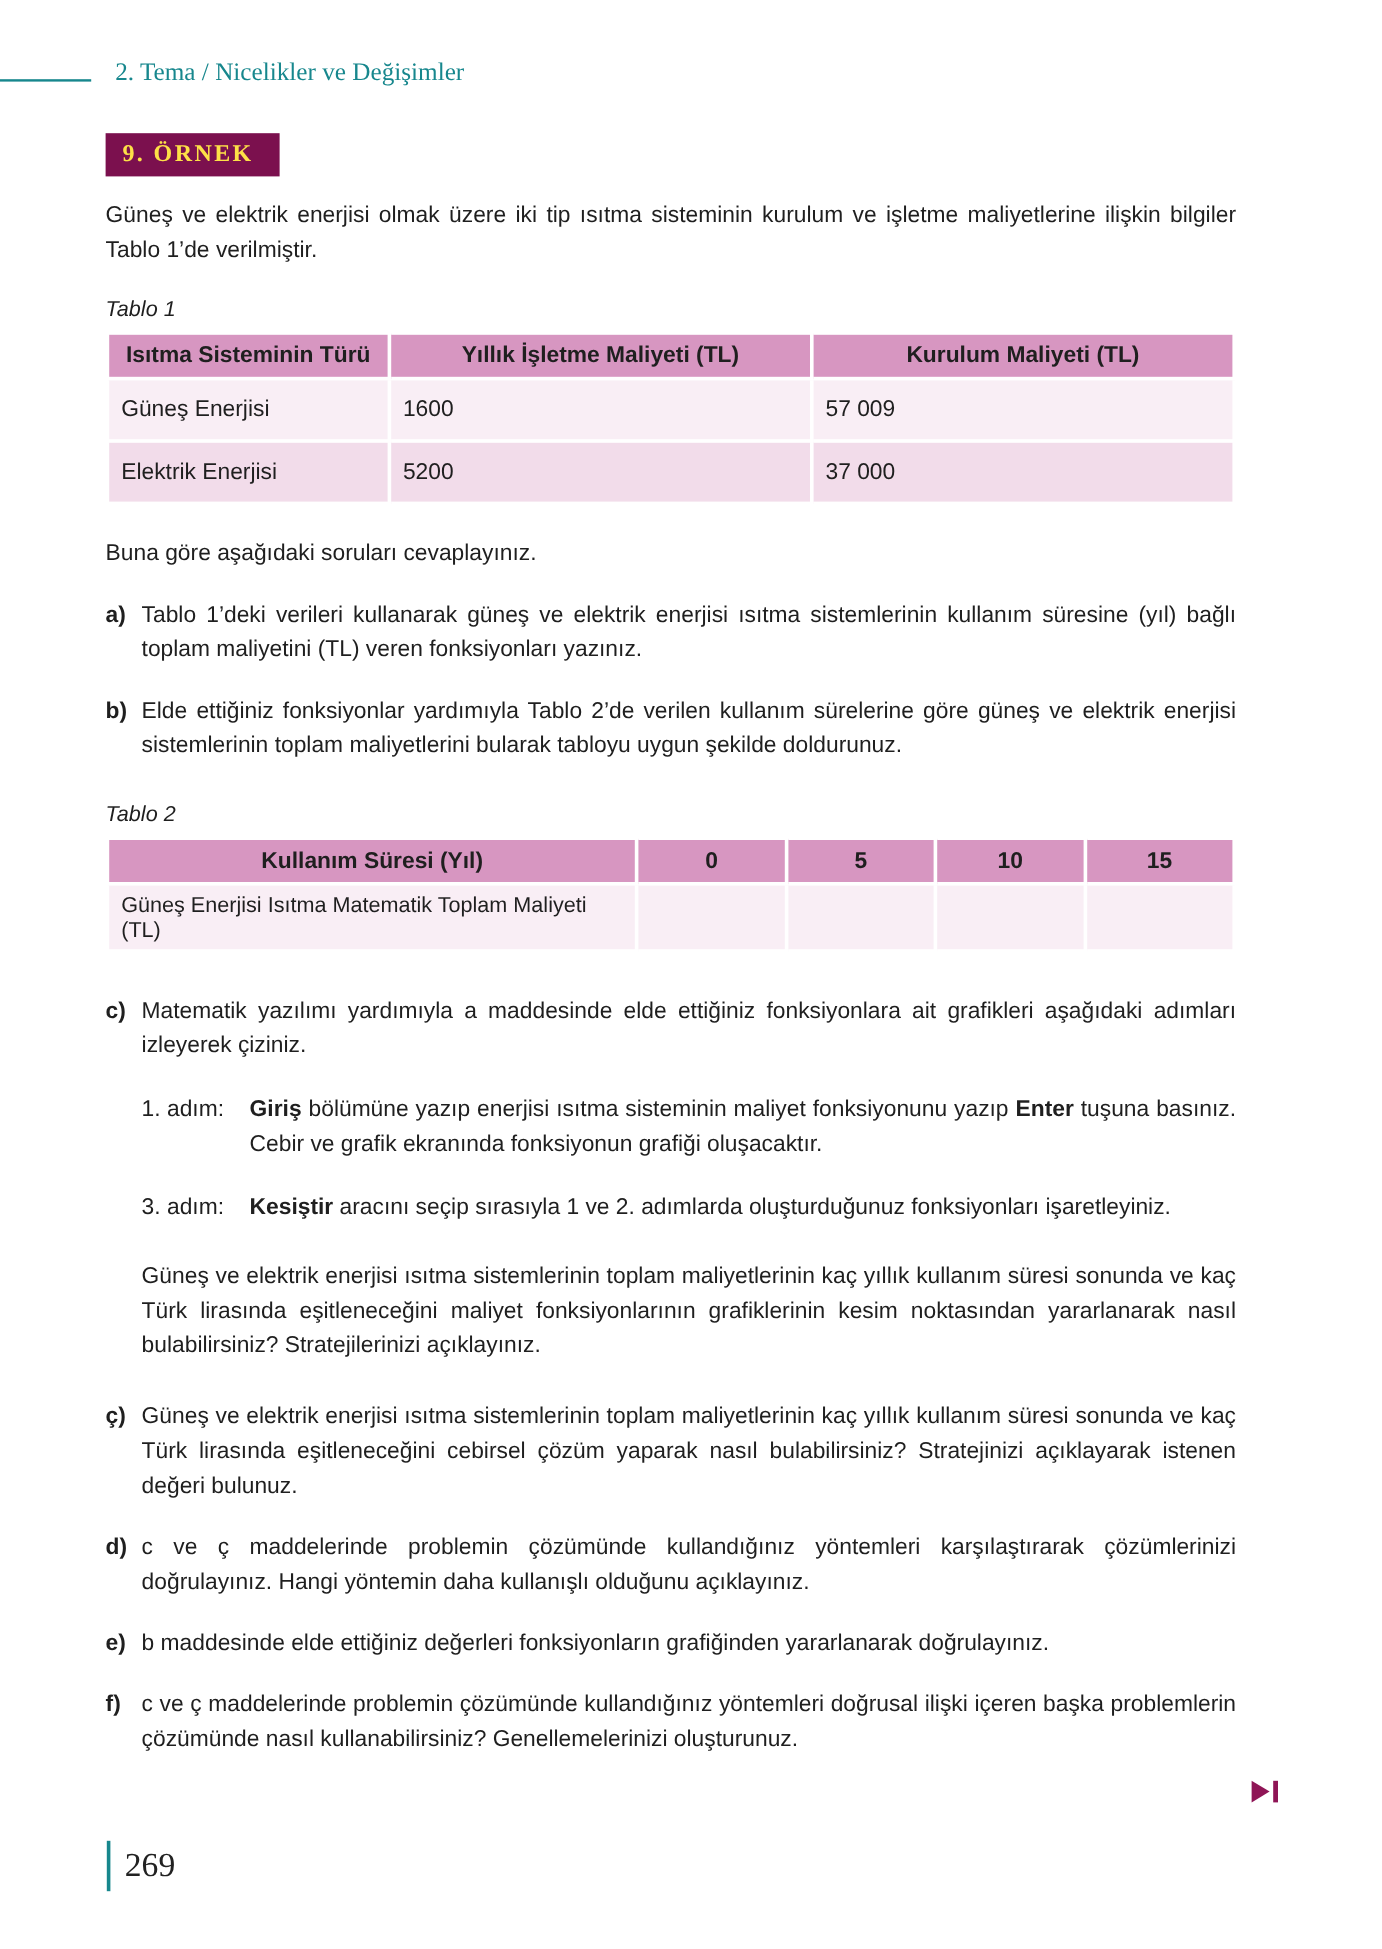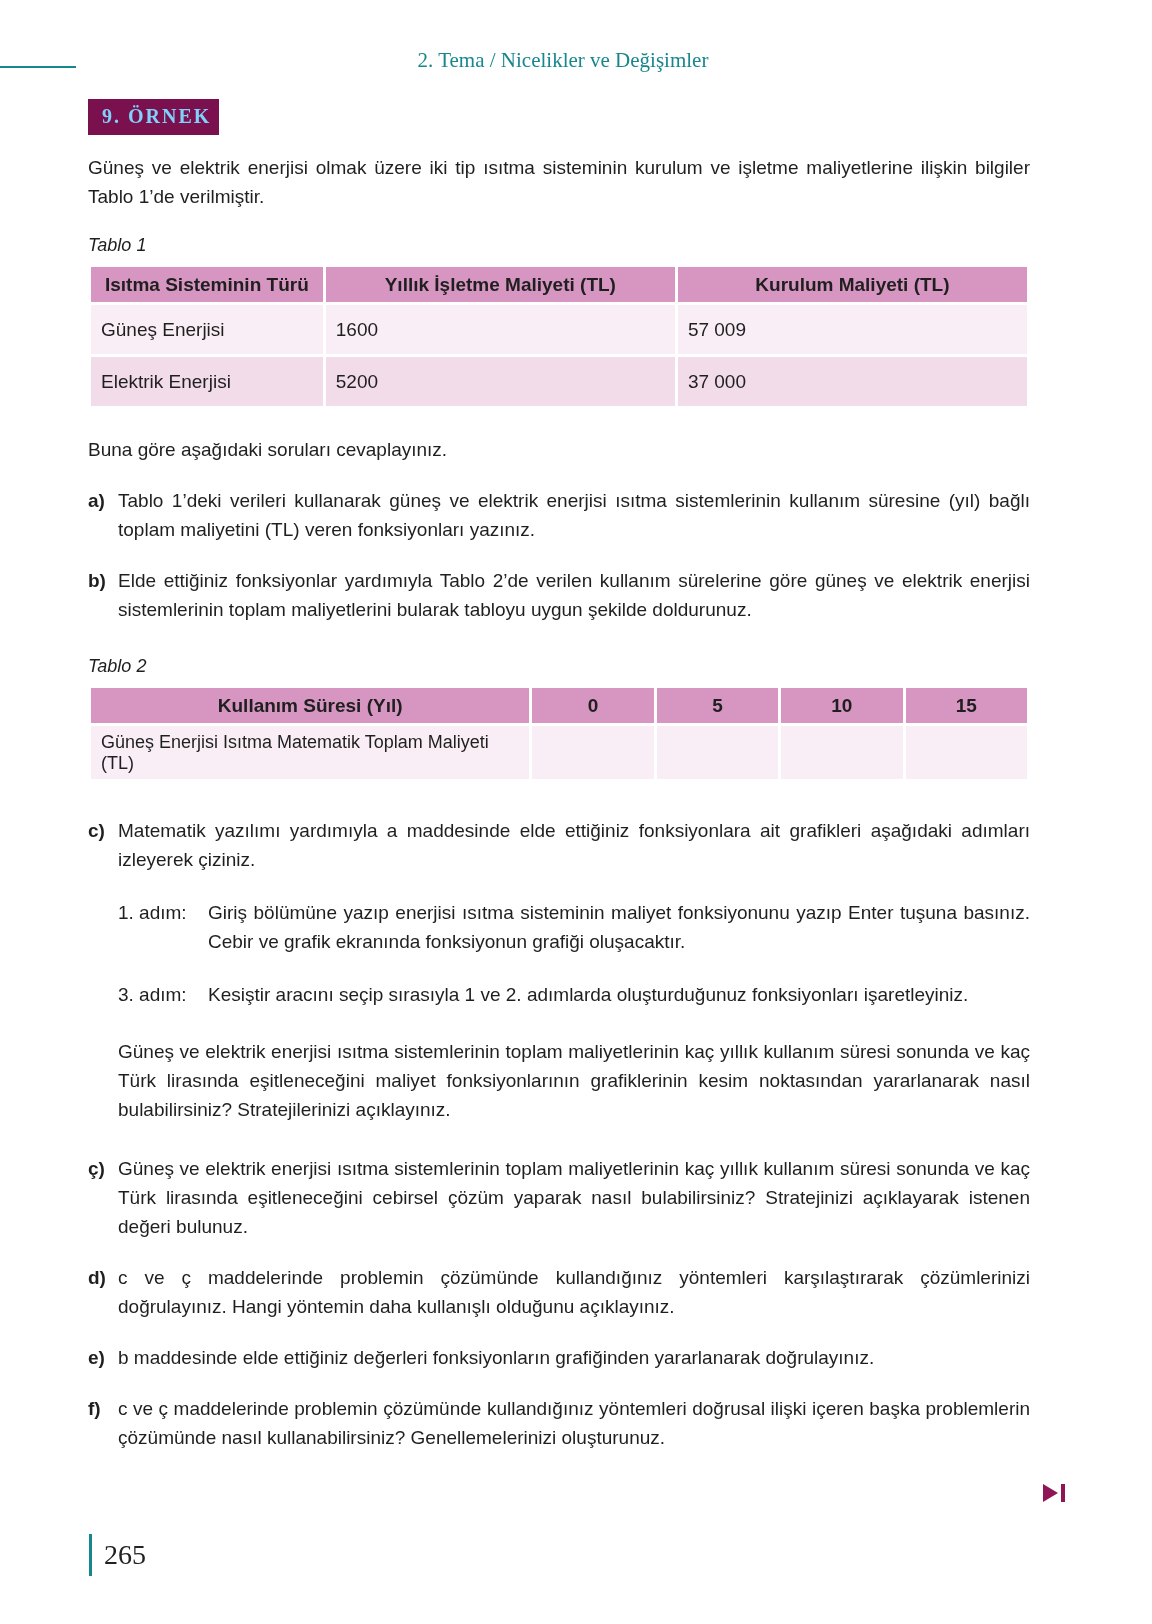--- a/index.html
+++ b/index.html
@@ -27,33 +27,33 @@
     width:942px;
   }
   
   .header-rule{
     position:absolute;left:0;top:66px;
     width:76px;height:2px;background:var(--teal);
   }
   .page-header{
     margin:48px 0 0 8px;
     font-family:"Liberation Serif","DejaVu Serif",serif;
-    font-size:21px;color:var(--teal);text-align:center;
+    font-size:21px;color:var(--teal);
   }
   
   .ornek-box{
     display:inline-block;
-    margin-top:26px;
+    margin-top:38px;
     background:var(--magenta);
-    color:#7dd3fc;
+    color:#fde047;
     font-family:"Liberation Serif","DejaVu Serif",serif;
     font-weight:bold;
     font-size:20px;
     letter-spacing:2px;
-    padding:6px 8px 7px 14px;
+    padding:6px 22px 7px 14px;
   }
   p.body-text{
     margin:18px 0 0 0;
     font-size:19px;line-height:29px;
     text-align:justify;
   }
   .tablo-label{
     margin:24px 0 8px 0;
     font-style:italic;
     font-size:18px;
@@ -72,21 +72,21 @@
   .t2 tbody tr:nth-child(1) td{background:var(--row-light-pink);}
   .t2 tbody tr:nth-child(2) td{background:var(--row-mid-pink);}
   .t2 tbody td.rowlabel{font-size:18px;}
   .q{display:flex;margin-top:22px;font-size:19px;line-height:29px;}
   .q-label{width:30px;flex-shrink:0;font-weight:bold;}
   .q-text{flex:1;text-align:justify;}
   .steps{margin-left:30px;}
   .step{display:flex;margin-top:24px;font-size:19px;line-height:29px;}
   .step-label{width:90px;flex-shrink:0;font-weight:normal;}
   .step-text{flex:1;text-align:justify;}
-  .b{font-weight:normal;}
+  .b{font-weight:bold;}
   .indent-par{
     margin:28px 0 0 30px;
     font-size:19px;line-height:29px;text-align:justify;
   }
   
   .next-icon{
     position:absolute;
     right:87px;top:1484px;
     width:22px;height:18px;
   }
@@ -238,14 +238,14 @@
   
 
 </div>
 
 <div class="next-icon">
   <div class="tri"></div>
   <div class="bar"></div>
 </div>
 
 <div class="pagenum">
-  <span>265</span>
+  <span>269</span>
 </div>
 
 </body></html>

